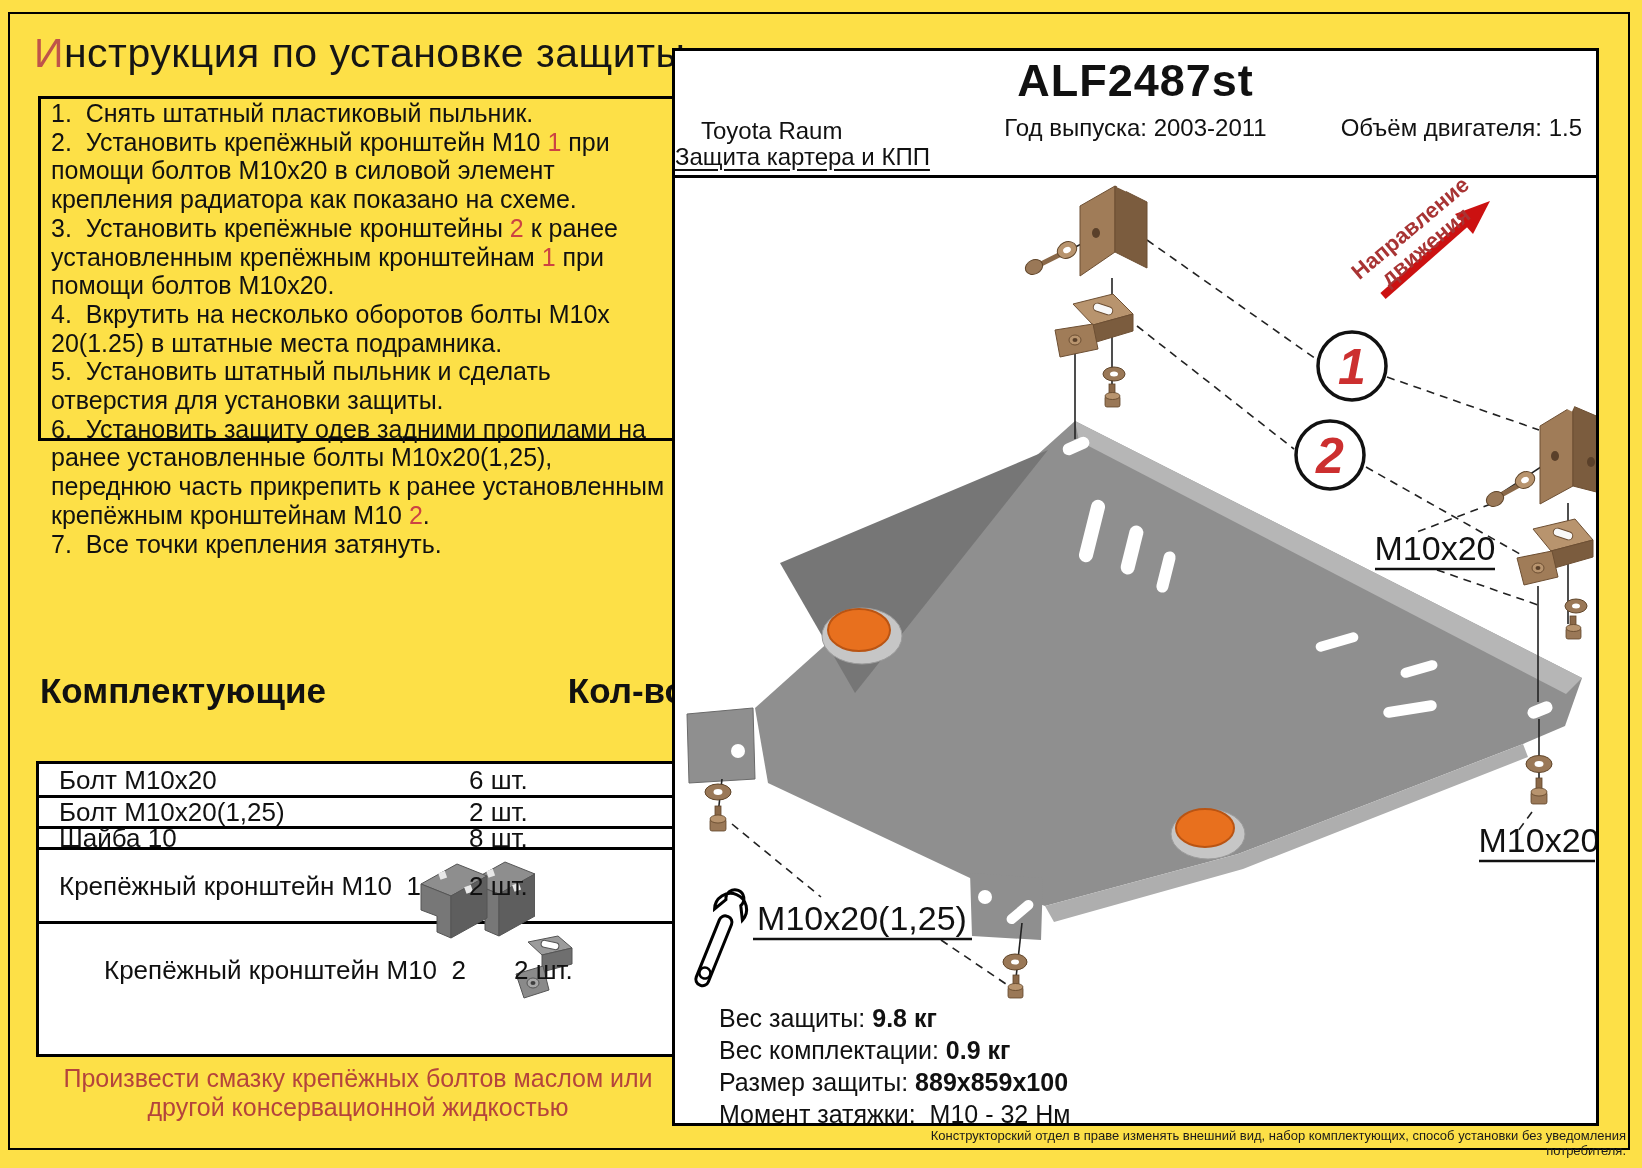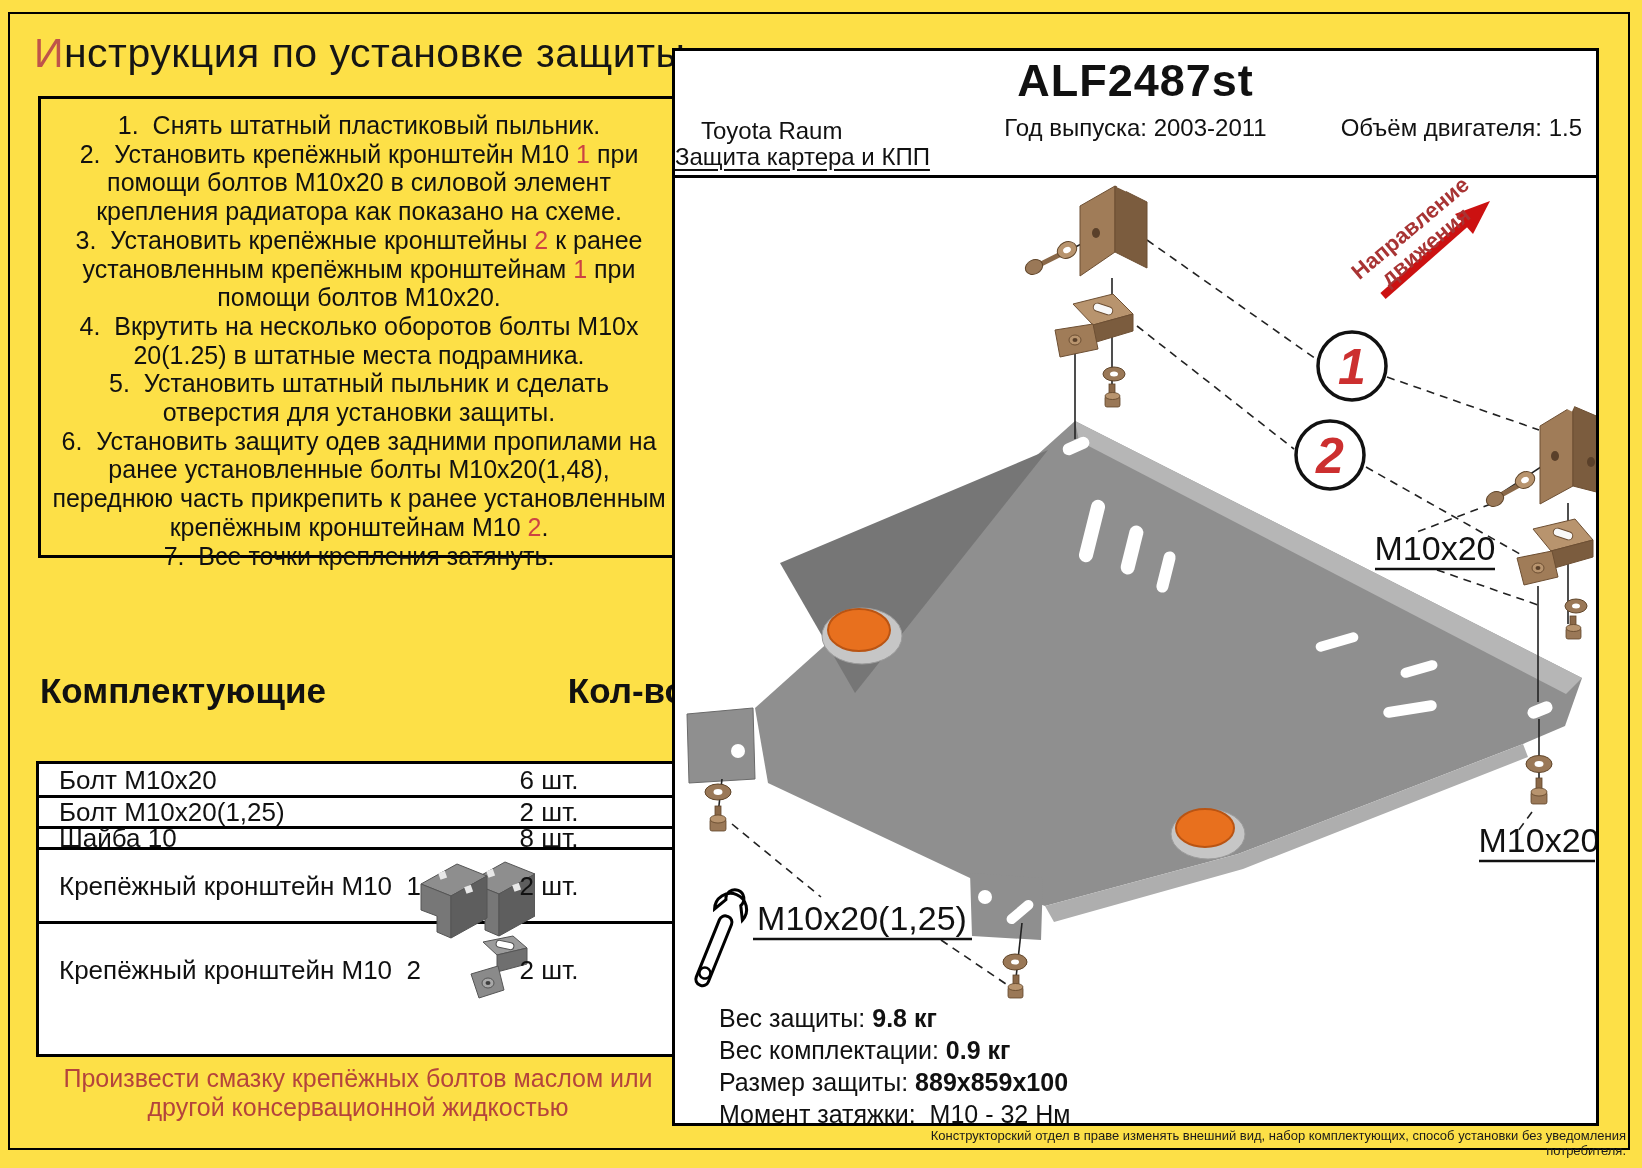--- a/index.html
+++ b/index.html
@@ -2,32 +2,32 @@
 <html><head>
 <meta charset="utf-8">
 <style>
   html,body{margin:0;padding:0;background:#e8e8e8;}
   .page{position:relative;width:1642px;height:1168px;background:#fde047;overflow:hidden;
         font-family:"Liberation Sans",sans-serif;color:#111;}
   .page-border{position:absolute;left:8px;top:12px;width:1618px;height:1134px;border:2px solid #000;}
   .doc-title{position:absolute;left:34px;top:30px;margin:0;font-size:41px;font-weight:400;
              letter-spacing:.5px;color:#151515;}
   .doc-title .hl{color:#bf544a;}
-  .instr-box{position:absolute;left:38px;top:96px;width:640px;height:462px;border:3px solid #000;
-             box-sizing:border-box;padding:12px 8px 0 10px;font-size:25px;line-height:28.7px;text-align:center;}
+  .instr-box{position:absolute;left:38px;top:96px;width:640px;height:345px;border:3px solid #000;
+             box-sizing:border-box;padding:0 8px 0 10px;font-size:25px;line-height:28.7px;}
   .instr{margin:0;white-space:pre-wrap;}
   .red{color:#cc4343;}
   .parts-heading{position:absolute;left:40px;top:671px;font-size:35px;font-weight:700;}
   .qty-heading{position:absolute;left:38px;top:671px;width:648px;text-align:right;font-size:35px;font-weight:700;}
   .parts-table{position:absolute;left:36px;top:761px;width:642px;height:296px;border:3px solid #000;
                box-sizing:border-box;background:#fff;}
   .trow{position:relative;border-bottom:3px solid #000;box-sizing:border-box;}
   .trow.last{border-bottom:none;}
   .pname{position:absolute;left:20px;top:50%;transform:translateY(-50%);font-size:26px;white-space:pre;}
-  .pqty{position:absolute;left:430px;width:160px;text-align:center;top:50%;transform:translateY(-50%);font-size:26px;}
+  .pqty{position:absolute;left:430px;width:160px;top:50%;transform:translateY(-50%);font-size:26px;}
   .pimg{position:absolute;}
   .grease-note{position:absolute;left:48px;top:1064px;width:620px;text-align:center;font-size:25px;
                line-height:29px;color:#b4443c;}
   .panel{position:absolute;left:672px;top:48px;width:927px;height:1078px;border:3px solid #000;
          box-sizing:border-box;background:#fff;}
   .panel-header{position:relative;height:124px;border-bottom:3px solid #000;}
   .code{position:absolute;top:4px;left:0;width:100%;text-align:center;font-size:45px;font-weight:700;letter-spacing:1px;}
   .model{position:absolute;left:26px;top:66px;font-size:24px;}
   .years{position:absolute;left:0;width:100%;text-align:center;top:63px;font-size:24px;}
   .engine{position:absolute;right:14px;top:63px;font-size:24px;}
@@ -48,21 +48,21 @@
   <div class="page-border"></div>
 
   <h1 class="doc-title"><span class="hl">И</span><span>нструкция по установке защиты</span></h1>
 
   <div class="instr-box" id="instrBox">
       <div class="instr"><span>1.  Снять штатный пластиковый пыльник.</span></div>
       <div class="instr"><span>2.  Установить крепёжный кронштейн М10 </span><span class="red">1</span><span> при помощи болтов М10х20 в силовой элемент крепления радиатора как показано на схеме.</span></div>
       <div class="instr"><span>3.  Установить крепёжные кронштейны </span><span class="red">2</span><span> к ранее установленным крепёжным кронштейнам </span><span class="red">1</span><span> при помощи болтов М10х20.</span></div>
       <div class="instr"><span>4.  Вкрутить на несколько оборотов болты М10х 20(1.25) в штатные места подрамника.</span></div>
       <div class="instr"><span>5.  Установить штатный пыльник и сделать отверстия для установки защиты.</span></div>
-      <div class="instr"><span>6.  Установить защиту одев задними пропилами на ранее установленные болты М10х20(1,48), переднюю часть прикрепить к ранее установленным крепёжным кронштейнам М10 </span><span class="red">2</span><span>.</span></div>
+      <div class="instr"><span>6.  Установить защиту одев задними пропилами на ранее установленные болты М10х20(1,25), переднюю часть прикрепить к ранее установленным крепёжным кронштейнам М10 </span><span class="red">2</span><span>.</span></div>
       <div class="instr"><span>7.  Все точки крепления затянуть.</span></div>
     </div>
 
   <div class="parts-heading">Комплектующие</div>
   <div class="qty-heading">Кол-во</div>
 
   <div class="parts-table" id="partsTable">
       <div class="trow" style="height: 34px;">
         <span class="pname">Болт М10х20</span>
         <span class="pqty">6 шт.</span>
@@ -88,21 +88,21 @@
             <g>
               <polygon points="4,26 40,6 70,18 34,38" fill="#8e8e8e" stroke="#555"></polygon>
               <polygon points="4,26 34,38 34,80 20,74 20,58 4,52" fill="#777" stroke="#555"></polygon>
               <polygon points="34,38 70,18 70,60 34,80" fill="#5e5e5e" stroke="#555"></polygon>
               <rect x="22" y="14" width="7" height="7" fill="#e8e8e8" transform="rotate(-20 25 17)"></rect>
               <rect x="48" y="28" width="7" height="7" fill="#e8e8e8" transform="rotate(-20 51 31)"></rect>
             </g>
           </svg></span>
         <span class="pqty">2 шт.</span>
       </div>
-      <div class="trow last" style="height: 92px;">
+      <div class="trow last" style="height: 92px; margin-left: 45px;">
         <span class="pname">Крепёжный кронштейн М10  2</span>
         <span class="pimg" style="left: 428px; top: 10px;"><svg width="64" height="74" viewBox="0 0 64 74">
             <polygon points="16,8 46,2 60,14 30,21" fill="#9b9b9b" stroke="#555"></polygon>
             <g transform="translate(38,11) rotate(12)">
               <rect x="-9" y="-3.5" width="18" height="7" rx="3.5" fill="#fff" stroke="#555"></rect>
             </g>
             <polygon points="30,21 60,14 60,30 30,38" fill="#6f6f6f" stroke="#555"></polygon>
             <polygon points="4,40 31,32 37,56 12,64" fill="#8a8a8a" stroke="#555"></polygon>
             <ellipse cx="21" cy="49" rx="6" ry="5" fill="#a8a8a8" stroke="#555"></ellipse>
             <ellipse cx="21" cy="49" rx="2.5" ry="2" fill="#3e3e3e"></ellipse>

